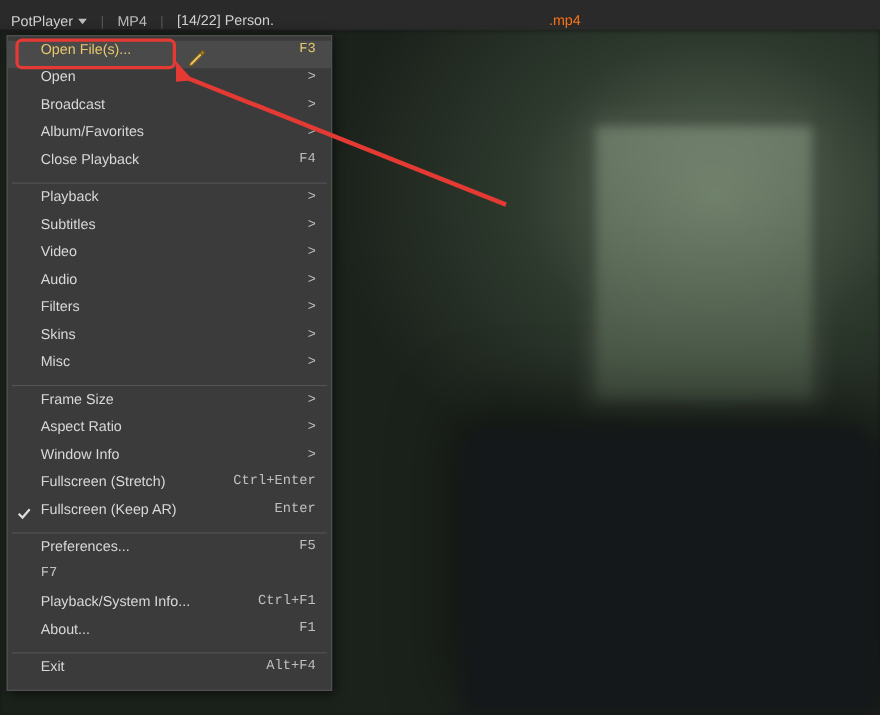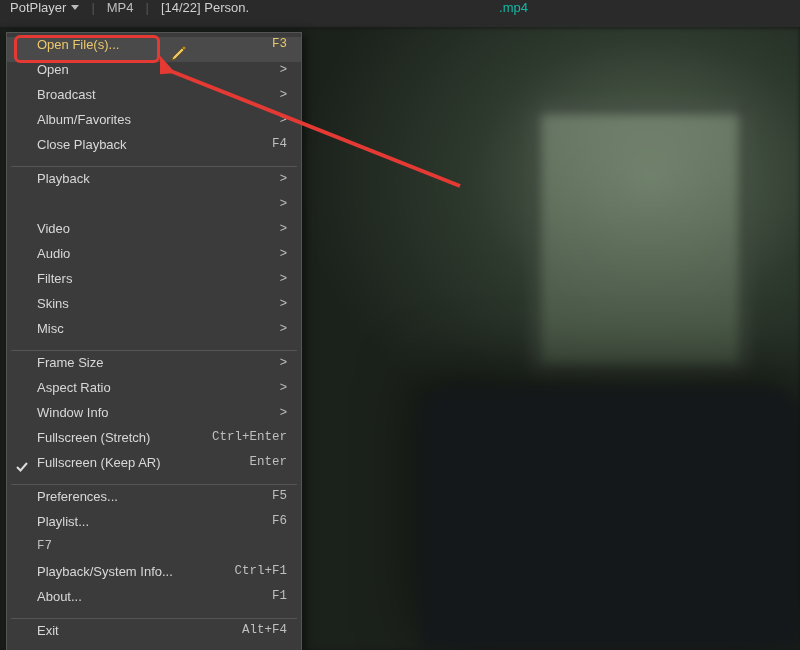--- a/index.html
+++ b/index.html
@@ -11,21 +11,21 @@
     color: #c9c9c9;
     position: relative;
   }
 
   
   .titlebar {
     height: 28px;
     background: #2a2a2a;
     border-bottom: 1px solid #1a1a1a;
     display: flex;
-    align-items: flex-start;
+    align-items: flex-end;
     gap: 12px;
     padding: 0 10px;
     color: #d0d0d0;
     font-size: 13px;
   }
   .app-btn {
     display: flex;
     align-items: center;
     gap: 5px;
     cursor: pointer;
@@ -33,21 +33,21 @@
   .caret-down {
     width: 0; height: 0;
     border-left: 4px solid transparent;
     border-right: 4px solid transparent;
     border-top: 5px solid #bbb;
   }
   .sep {
     color: #555;
   }
   .badge { color: #bdbdbd; }
-  .fname-trail { color: #14b8a6; }
+  .fname-trail { color: #f97316; }
   .redact {
     display: inline-block;
     width: 250px; height: 14px;
     background: #2a2a2a;
     vertical-align: middle;
     border-radius: 2px;
   }
 
   
   .video-area {
@@ -197,20 +197,21 @@
     <div class="mi">
       <span class="label">Close Playback</span>
       <span class="accel">F4</span>
     </div>
     <div class="mdiv"></div>
     <div class="mi">
       <span class="label">Playback</span>
       <span class="sub">&gt;</span>
     </div>
     <div class="mi">
+      <span class="label">Subtitles</span>
       <span class="sub">&gt;</span>
     </div>
     <div class="mi">
       <span class="label">Video</span>
       <span class="sub">&gt;</span>
     </div>
     <div class="mi">
       <span class="label">Audio</span>
       <span class="sub">&gt;</span>
     </div>
@@ -249,24 +250,20 @@
           <path d="M1 6 L4.5 9.5 L11 2" stroke="#ddd" stroke-width="2" fill="none"></path>
         </svg>
       </span>
       <span class="label">Fullscreen (Keep AR)</span>
       <span class="accel">Enter</span>
     </div>
     <div class="mdiv"></div>
     <div class="mi">
       <span class="label">Preferences...</span>
       <span class="accel">F5</span>
-    </div>
-    <div class="mi">
-      <span class="label">Playlist...</span>
-      <span class="accel">F6</span>
     </div>
     <div class="mi">
       <span class="accel">F7</span>
     </div>
     <div class="mi">
       <span class="label">Playback/System Info...</span>
       <span class="accel">Ctrl+F1</span>
     </div>
     <div class="mi">
       <span class="label">About...</span>

